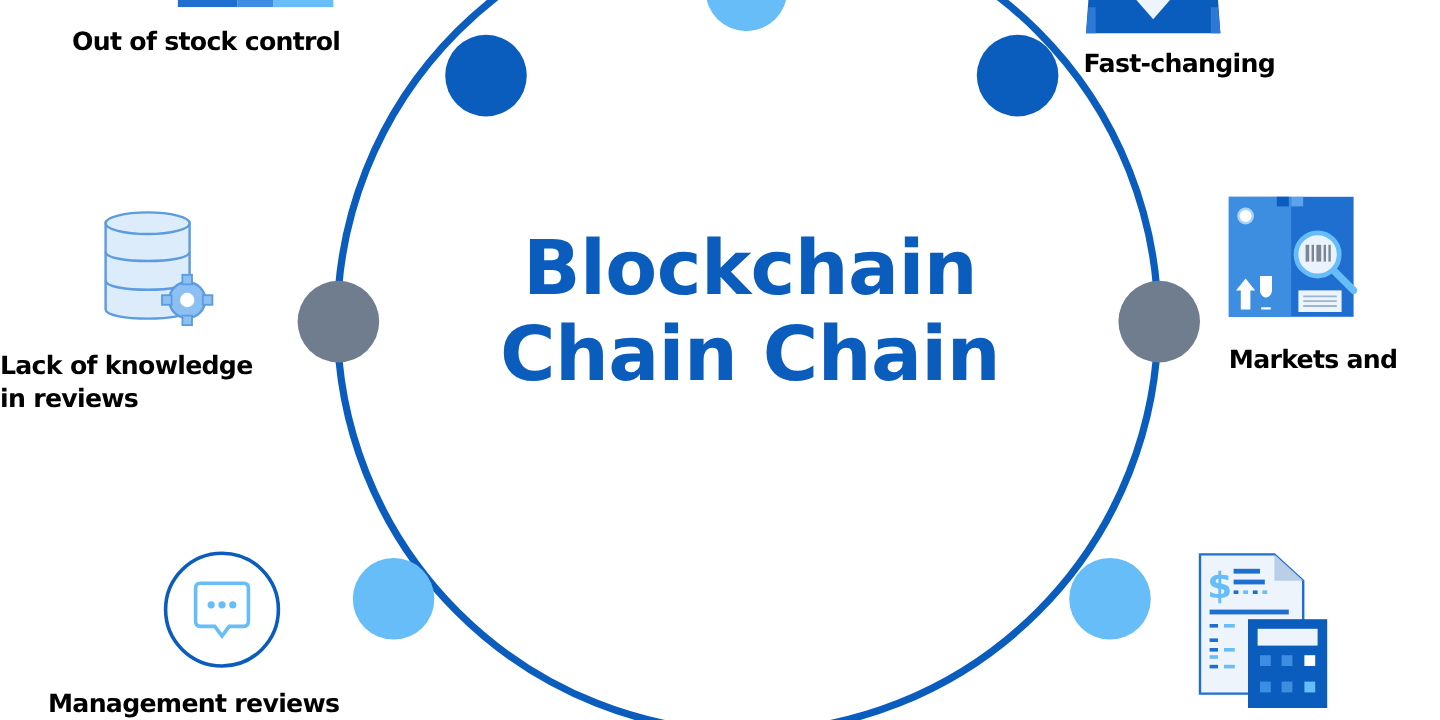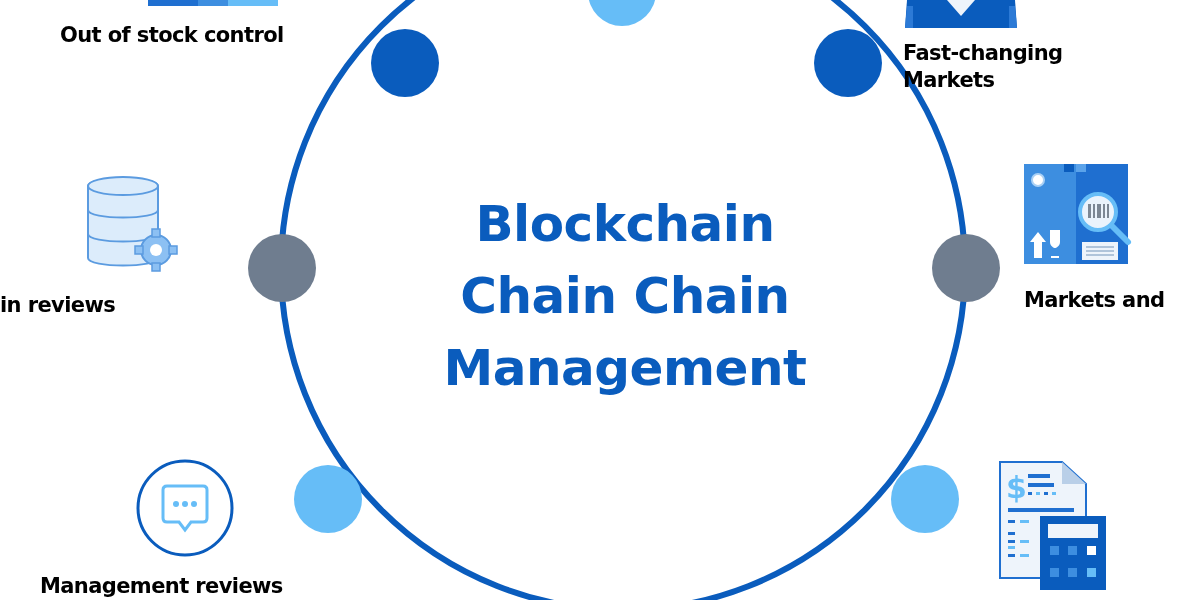--- a/index.html
+++ b/index.html
@@ -1,20 +1,20 @@
 <!DOCTYPE html>
 <html><head>
 <meta charset="utf-8">
 <style>
   html, body { margin:0; padding:0; background:#ffffff; }
   body { width:1200px; height:600px; overflow:hidden; position:relative; font-family:"DejaVu Sans", sans-serif; }
   .canvas { position:absolute; left:0; top:0; width:1200px; height:600px; }
   .label { position:absolute; color:#000; font-weight:bold; font-size:21px; line-height:27px; letter-spacing:-0.6px; white-space:nowrap; }
   .label.left { text-align:left; }
-  .title { position:absolute; left:400px; top:188px; width:450px; text-align:center; color:#0a5cbd; font-weight:bold; font-size:50px; line-height:72px; letter-spacing:-0.5px; }
+  .title { position:absolute; left:400px; top:188px; width:450px; text-align:center; color:#0a5cbd; font-weight:bold; font-size:63px; line-height:72px; letter-spacing:-0.5px; }
   .title div { white-space:nowrap; }
   .icon { position:absolute; }
 </style>
 </head>
 <body>
 
 <div class="canvas">
 
   <svg class="icon" width="1200" height="600" viewBox="0 0 1200 600" style="left:0;top:0;">
     <circle cx="623" cy="268" r="342" fill="none" stroke="#0a5cbd" stroke-width="6"></circle>
@@ -23,41 +23,39 @@
     <circle cx="848" cy="63" r="34" fill="#0a5cbd"></circle>
     <circle cx="282" cy="268" r="34" fill="#6f7d8f"></circle>
     <circle cx="966" cy="268" r="34" fill="#6f7d8f"></circle>
     <circle cx="328" cy="499" r="34" fill="#66bdf7"></circle>
     <circle cx="925" cy="499" r="34" fill="#66bdf7"></circle>
   </svg>
 
   <div class="title">
     <div>Blockchain</div>
     <div>Chain Chain</div>
-    <div>Management</div>
   </div>
 
   <svg class="icon" width="130" height="6" style="left:148px;top:0;">
     <rect x="0" y="0" width="50" height="6" fill="#1f6fd0"></rect>
     <rect x="50" y="0" width="30" height="6" fill="#3d8ee0"></rect>
     <rect x="80" y="0" width="50" height="6" fill="#66bdf7"></rect>
   </svg>
   <div class="label" style="left:60px;top:22px;width:290px;">
     <div>Out of stock control</div>
   </div>
 
   <svg class="icon" width="116" height="28" style="left:903px;top:0;">
     <path d="M4 0 L112 0 L114 28 L2 28 Z" fill="#0a5cbd"></path>
     <path d="M2 28 L4 6 L10 6 L10 28 Z" fill="#2c7ad6"></path>
     <path d="M106 6 L112 6 L114 28 L106 28 Z" fill="#2c7ad6"></path>
     <path d="M44 0 L72 0 L58 16 Z" fill="#eef4fb"></path>
   </svg>
   <div class="label left" style="left:903px;top:40px;">
     <div>Fast-changing</div>
-    <div>Markets</div>
   </div>
 
   <svg class="icon" width="100" height="100" viewBox="0 0 100 100" style="left:82px;top:172px;">
     <g fill="#dcecfb" stroke="#5b9be0" stroke-width="2">
       <path d="M6 14 C6 4 76 4 76 14 L76 86 C76 96 6 96 6 86 Z"></path>
       <ellipse cx="41" cy="14" rx="35" ry="9"></ellipse>
       <path d="M6 38 C6 48 76 48 76 38" fill="none"></path>
       <path d="M6 62 C6 72 76 72 76 62" fill="none"></path>
     </g>
     <g transform="translate(74,78)">
@@ -65,20 +63,21 @@
       <g fill="#8cc0f3" stroke="#5b9be0" stroke-width="1.5">
         <rect x="-4" y="-21" width="8" height="8"></rect>
         <rect x="-4" y="13" width="8" height="8"></rect>
         <rect x="-21" y="-4" width="8" height="8"></rect>
         <rect x="13" y="-4" width="8" height="8"></rect>
       </g>
       <circle r="6" fill="#ffffff"></circle>
     </g>
   </svg>
   <div class="label" style="left:0px;top:292px;width:270px;">
+    <div>Lack of knowledge</div>
     <div>in reviews</div>
   </div>
 
   <svg class="icon" width="130" height="105" viewBox="0 0 130 105" style="left:1020px;top:160px;">
     <rect x="4" y="4" width="104" height="100" fill="#1f6fd0"></rect>
     <rect x="4" y="4" width="52" height="100" fill="#3d8ee0"></rect>
     <rect x="44" y="4" width="10" height="8" fill="#0a5cbd"></rect>
     <rect x="56" y="4" width="10" height="8" fill="#5ba3ea"></rect>
     <circle cx="18" cy="20" r="6" fill="#ffffff" stroke="#a9d0f5" stroke-width="2"></circle>
     <path d="M14 98 L14 82 L10 82 L18 72 L26 82 L22 82 L22 98 Z" fill="#ffffff"></path>

